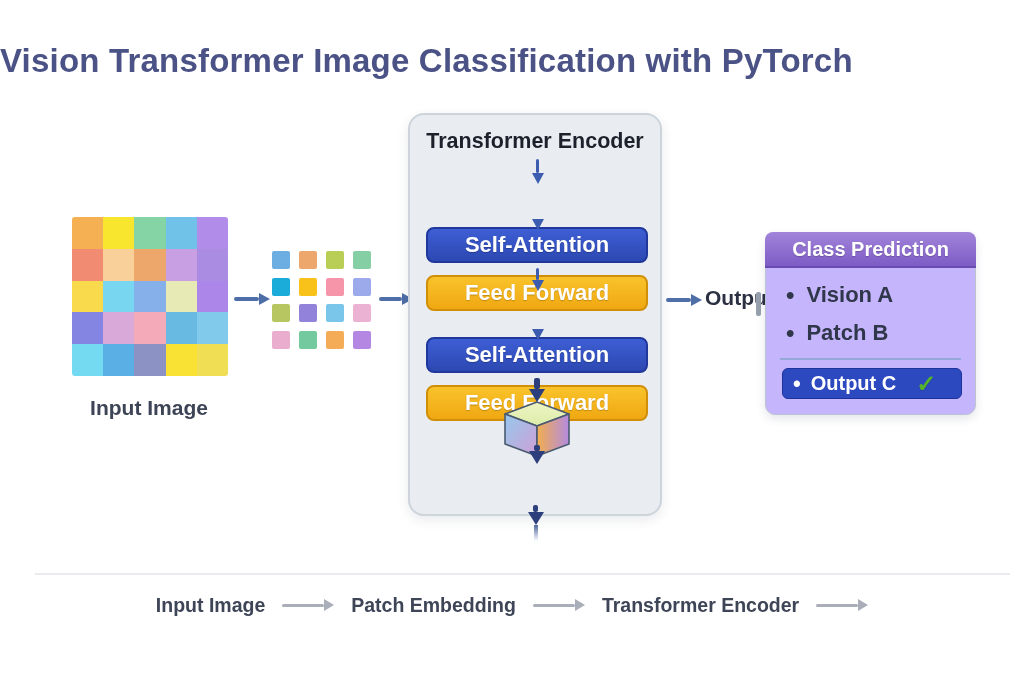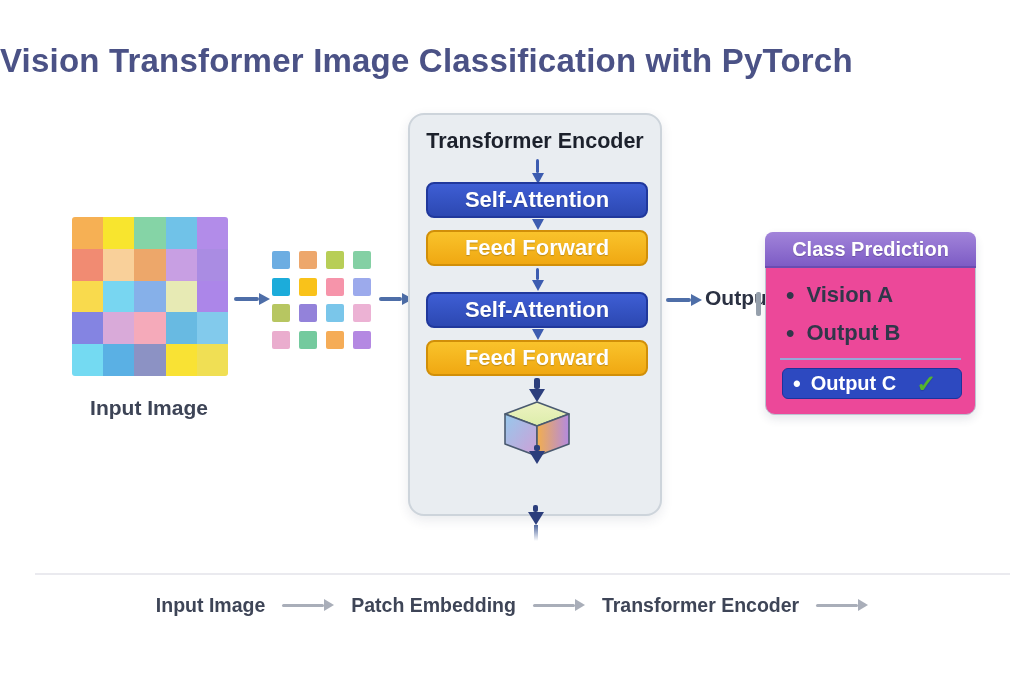--- a/index.html
+++ b/index.html
@@ -46,42 +46,42 @@
   .encoder {
     position:absolute; left:408px; top:113px; width:254px; height:403px;
     background:#e9edf1; border:2px solid #cdd4db; border-radius:16px;
     box-shadow:0 4px 12px rgba(40,50,80,.10);
   }
   .enc-title { position:absolute; left:0; right:0; top:14px; text-align:center;
     font-size:21.5px; font-weight:bold; color:#1c212c; }
   .enc-btn {
     position:absolute; left:16px; width:222px; height:36px; border-radius:8px;
     display:flex; align-items:center; justify-content:center;
-    font-size:22px; font-weight:bold; color:#ffffff; text-shadow:0 1px 1px rgba(0,0,0,.22);
+    font-size:22px; font-weight:bold; color:#ffffff; text-shadow:0 1px 1px rgba(0,0,0,.22);margin-top:45px;
   }
   .enc-blue  { background:linear-gradient(180deg,#3e5ed4,#2c48b2); border:2px solid #20389c; }
   .enc-amber { background:linear-gradient(180deg,#f9c32b,#f0a812); border:2px solid #d18f08; color:#fff; }
   .enc-cls   { background:linear-gradient(90deg,#8f72cf,#3c53c6); border:2px solid #2b3f9c; }
 
   .cube-wrap { position:absolute; left:89px; top:285px; }
 
   
   .exit-arrow { position:absolute; left:527.5px; top:505px; display:flex; flex-direction:column; align-items:center; }
   .exit-arrow .stem1 { width:5px; height:7px; background:#2c3e7c; border-radius:2px; }
   .exit-arrow .head  { width:0; height:0; border-left:8px solid transparent; border-right:8px solid transparent; border-top:13px solid #2c3e7c; }
   .exit-arrow .tail  { width:4px; height:16px; background:linear-gradient(180deg,#51699f,rgba(120,140,180,0)); }
 
   
   .output-label { position:absolute; left:705px; top:286px; font-size:21px; font-weight:bold; color:#2b3142; }
   .connector-tick { position:absolute; left:756px; top:292px; width:4.5px; height:24px; border-radius:2px; background:#97a1ad; }
 
   
   .class-box {
     position:absolute; left:765px; top:232px; width:211px; height:183px;
-    background:#ec4899; border:1.5px solid #bcc3d1; border-radius:10px;
+    background:#c4b5fd; border:1.5px solid #bcc3d1; border-radius:10px;
     box-shadow:0 4px 10px rgba(40,50,80,.12);
   }
   .class-header {
     height:36px; border-radius:8px 8px 0 0; margin:-1px -1px 0 -1px;
     background:linear-gradient(180deg,#a284da,#7d5cc5); border-bottom:2px solid #6a4cb0;
     display:flex; align-items:center; justify-content:center;
     font-size:20px; font-weight:bold; color:#ffffff; text-shadow:0 1px 1px rgba(0,0,0,.2);
   }
   .class-item { position:absolute; left:20px; display:flex; align-items:center; gap:12px;
     font-size:22px; font-weight:bold; color:#30374a; }
@@ -250,21 +250,21 @@
   <div class="connector-tick"></div>
 
   <div class="class-box">
     <div class="class-header">Class Prediction</div>
     <div class="class-item ci-a">
       <span class="bullet">•</span>
       <span>Vision A</span>
     </div>
     <div class="class-item ci-b">
       <span class="bullet">•</span>
-      <span>Output B</span>
+      <span>Patch B</span>
     </div>
     <div class="class-divider"></div>
     <div class="class-selected">
       <span class="bullet">•</span>
       <span>Output C</span>
       <span class="check">✓</span>
     </div>
   </div>
 
   <div class="bottom-divider"></div>

